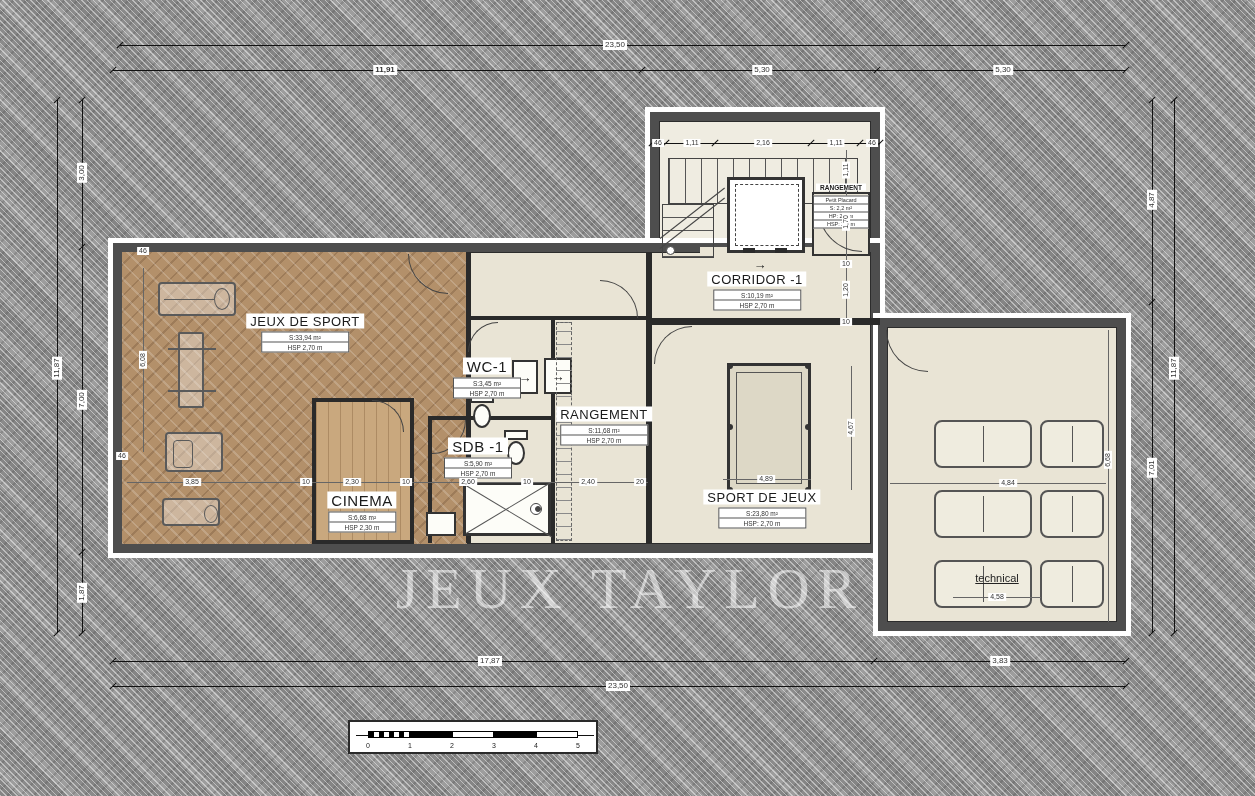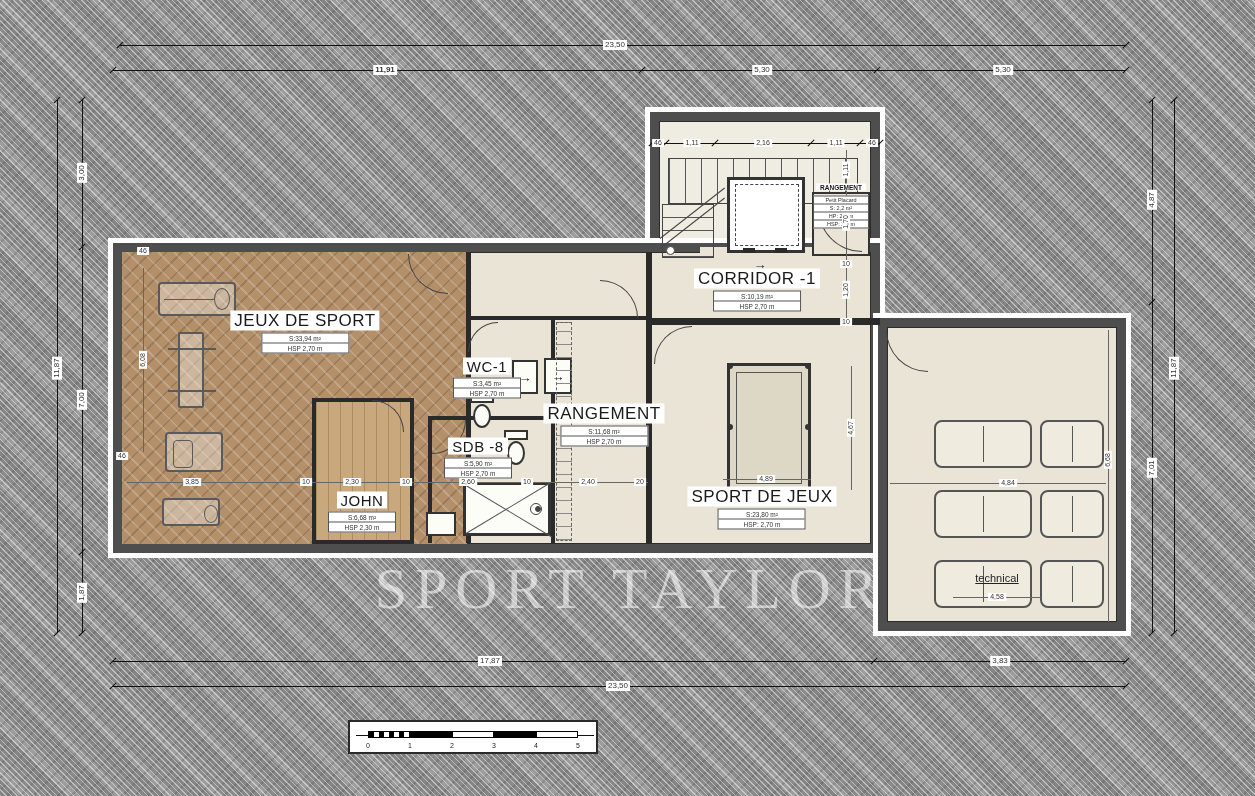--- a/index.html
+++ b/index.html
@@ -25,21 +25,21 @@
   .wall{position:absolute;background:#2a2a2a;}
   .open{position:absolute;background:#e9e4d5;}
   .dline{position:absolute;background:#111;}
   .dline.thin{background:#666;}
   .tk{position:absolute;width:9px;height:1px;background:#111;transform:translate(-50%,-50%) rotate(-45deg);}
   .chip{position:absolute;background:#fff;padding:0 2px;font-size:8px;line-height:10px;color:#333;
     transform:translate(-50%,-50%);white-space:nowrap;z-index:8;}
   .chip.v{transform:translate(-50%,-50%) rotate(-90deg);}
   .chip.tiny{font-size:7px;line-height:8px;}
   .roomlabel{position:absolute;transform:translate(-50%,-50%);text-align:center;z-index:7;}
-  .rname{display:inline-block;background:#fff;font-size:17px;letter-spacing:0.5px;padding:0 4px;color:#1a1a1a;}
+  .rname{display:inline-block;background:#fff;font-size:13px;letter-spacing:0.5px;padding:0 4px;color:#1a1a1a;}
   .rbox{border:1px solid #555;background:#fff;width:86px;margin:2px auto 0;}
   .rrow{font-size:6.5px;line-height:9px;color:#333;}
   .rrow + .rrow{border-top:1px solid #555;}
   .sm .rname{font-size:15px;}
   .sm .rbox{width:66px;}
   .xs .rname{font-size:6.5px;font-weight:bold;letter-spacing:0;}
   .xs .rbox{width:54px;}
   .xs .rrow{font-size:5.5px;line-height:7px;}
   .furn{position:absolute;box-sizing:border-box;border:2px solid #5a5a5a;background:rgba(255,255,255,0.35);border-radius:4px;}
   .fixture{position:absolute;box-sizing:border-box;border:2px solid #333;background:#fdfdf8;}
@@ -181,28 +181,28 @@
       </div>
   </div>
   <div class="roomlabel sm" style="left:487px;top:378px;">
     <div class="rname">WC-1</div>
     <div class="rbox">
         <div class="rrow">S:3,45 m²</div>
       <div class="rrow">HSP 2,70 m</div>
       </div>
   </div>
   <div class="roomlabel sm" style="left:478px;top:458px;">
-    <div class="rname">SDB -8</div>
+    <div class="rname">SDB -1</div>
     <div class="rbox">
         <div class="rrow">S:5,90 m²</div>
       <div class="rrow">HSP 2,70 m</div>
       </div>
   </div>
   <div class="roomlabel sm" style="left:362px;top:512px;">
-    <div class="rname">JOHN</div>
+    <div class="rname">CINEMA</div>
     <div class="rbox">
         <div class="rrow">S:6,68 m²</div>
       <div class="rrow">HSP 2,30 m</div>
       </div>
   </div>
   <div class="roomlabel" style="left:604px;top:425px;">
     <div class="rname">RANGEMENT</div>
     <div class="rbox">
         <div class="rrow">S:11,68 m²</div>
       <div class="rrow">HSP 2,70 m</div>
@@ -322,21 +322,21 @@
 
   <div class="dline thin" style="left:723px;top:479px;width:88px;height:1px;"></div>
   <div class="chip tiny" style="left:766px;top:479px;">4,89</div>
   <div class="dline thin" style="left:851px;top:366px;width:1px;height:124px;"></div>
   <div class="chip tiny v" style="left:851px;top:428px;">4,67</div>
   <div class="dline thin" style="left:890px;top:483px;width:216px;height:1px;"></div>
   <div class="chip tiny" style="left:1008px;top:483px;">4,84</div>
   <div class="dline thin" style="left:1108px;top:330px;width:1px;height:292px;"></div>
   <div class="chip tiny v" style="left:1108px;top:460px;">6,68</div>
 
-  <div class="watermark" style="left:630px;top:588px;">SPORT TAYLOR</div>
+  <div class="watermark" style="left:630px;top:588px;">JEUX TAYLOR</div>
 
   <div class="scalebox" style="left:348px;top:720px;width:250px;height:34px;">
     <div class="dline" style="left:6px;top:13px;width:238px;height:1px;"></div>
     <div class="sseg" style="left:18px;top:9px;width:42px;background:repeating-linear-gradient(90deg,#000 0 5px,#fff 5px 10px);"></div>
     <div class="sseg" style="left:60px;top:9px;width:42px;background:#000;"></div>
     <div class="sseg" style="left:102px;top:9px;width:42px;background:#fff;"></div>
     <div class="sseg" style="left:144px;top:9px;width:42px;background:#000;"></div>
     <div class="sseg" style="left:186px;top:9px;width:42px;background:#fff;"></div>
     <div class="snum" style="left:18px;top:20px;">0</div>
     <div class="snum" style="left:60px;top:20px;">1</div>

